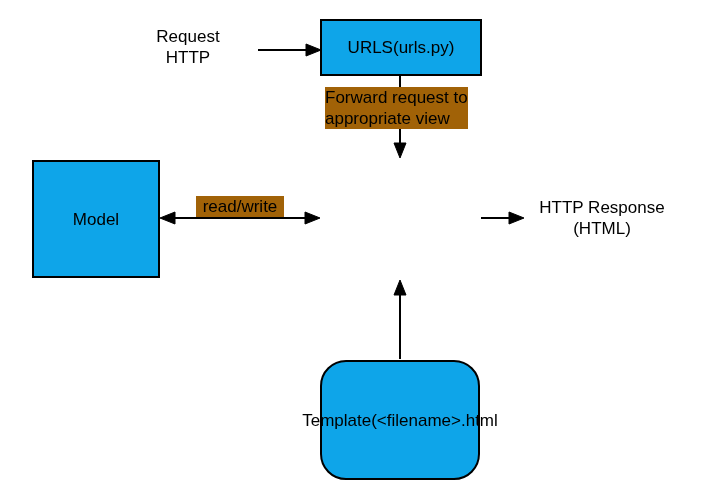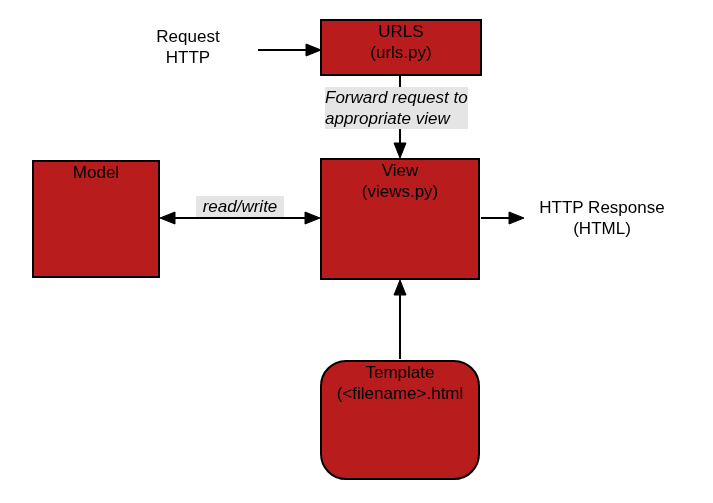--- a/index.html
+++ b/index.html
@@ -27,40 +27,41 @@
   }
   .arrows polygon {
     fill: #000000;
     stroke: #000000;
     stroke-width: 1;
   }
   .box {
     position: absolute;
     box-sizing: border-box;
     border: 2px solid #000000;
-    background: #b91c1c;
+    background: #0ea5e9;
     display: flex;
-    flex-direction: column;
+    flex-direction: row;
     align-items: center;
+    justify-content: center;
     text-align: center;
     font-size: 17px;
     line-height: 21px;
   }
   .label {
     position: absolute;
     font-size: 17px;
     line-height: 21px;
   }
   .label span, .box span {
     display: block;
     white-space: nowrap;
   }
   .center { text-align: center; }
   .leftalign { text-align: left; }
-  .bg { background: #e5e5e5; font-style: italic; }
+  .bg { background: #a16207; }
 </style>
 </head>
 <body>
 
 <div class="canvas">
 
   <svg class="arrows" width="713" height="503" viewBox="0 0 713 503" aria-hidden="true">
 
     <g>
       <line x1="258" y1="50" x2="307" y2="50"></line>
@@ -91,24 +92,20 @@
 
   <div class="box" style="left:320px; top:19px; width:162px; height:57px;">
     <span>URLS</span>
     <span>(urls.py)</span>
   </div>
 
   <div class="box" style="left:32px; top:160px; width:128px; height:118px;">
     <span>Model</span>
   </div>
 
-  <div class="box" style="left:320px; top:158px; width:160px; height:122px;">
-    <span>View</span>
-    <span>(views.py)</span>
-  </div>
 
   <div class="box" style="left:320px; top:360px; width:160px; height:120px;border-radius:26px;">
     <span>Template</span>
     <span>(&lt;filename&gt;.html</span>
   </div>
 
   <div class="label center" style="left:138px; top:26px; width:100px;">
     <span>Request</span>
     <span>HTTP</span>
   </div>

